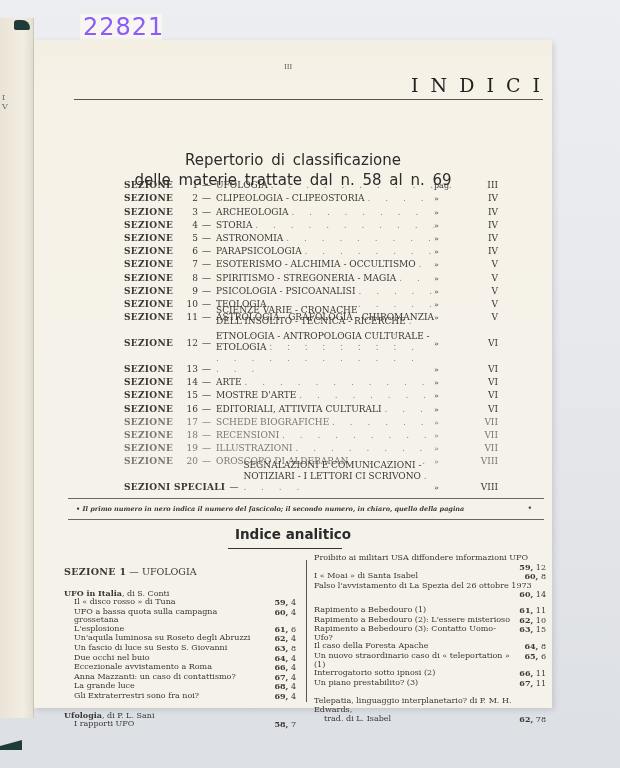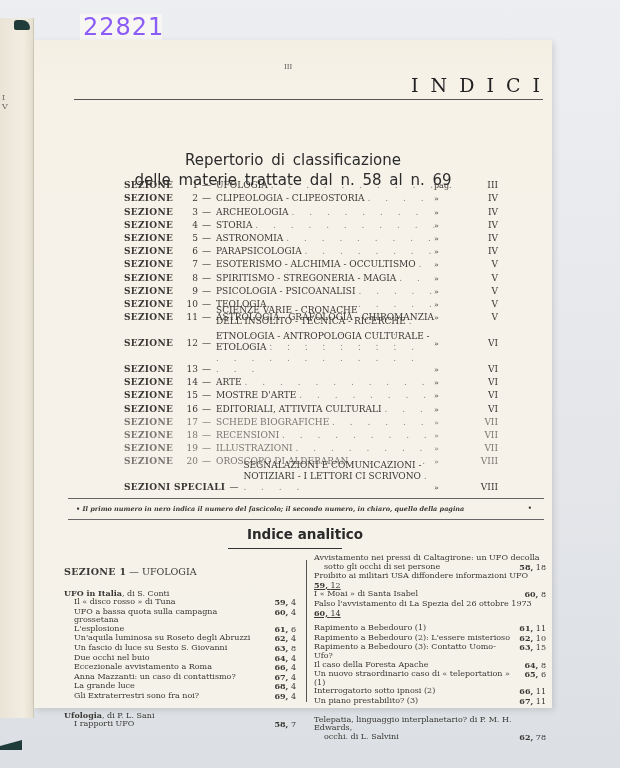--- a/index.html
+++ b/index.html
@@ -71,21 +71,21 @@
   .toc-row .roman { width: 40px; text-align: right; flex: none; }
   .toc-row.faded { color: #7a7771; }
   .toc-special .sez { width: auto; margin-right: 4px; }
   .footnote-box {
     position: absolute; left: 34px; right: 8px; top: 458px; height: 22px;
     border-top: 1px solid #666; border-bottom: 1px solid #666;
     font-size: 6.5px; color: #3a3835; padding: 6px 8px; font-weight: bold; font-style: italic;
   }
   .footnote-box .bullet-r { position: absolute; right: 12px; top: 5px; }
   .analitico-title {
-    position: absolute; left: 12px; width: 100%; top: 486px; text-align: center;
+    position: absolute; left: 0; width: 100%; top: 486px; text-align: center;
     font-family: "DejaVu Sans", sans-serif; font-size: 13.5px; color: #2a2a2a; font-weight: bold;
   }
   .analitico-rule {
     position: absolute; left: 194px; width: 114px; top: 508px; height: 1px; background: #333;
   }
   .col-left {
     position: absolute; left: 30px; top: 526px; width: 232px; font-size: 8px; color: #3a3835;
   }
   .col-divider {
     position: absolute; left: 272px; top: 520px; width: 1px; height: 142px; background: #555;
@@ -98,21 +98,21 @@
   .entry { display: flex; line-height: 8.6px; }
   .entry .txt { flex: 1; }
   .entry .ref { width: 34px; text-align: right; flex: none; }
   .entry .ref b { font-weight: bold; }
   .indent { padding-left: 10px; }
   .author-line { line-height: 9px; }
   .author-line b { font-weight: bold; }
   .gap { height: 9px; }
   .cont { padding-left: 10px; }
   .fullline { line-height: 8.6px; }
-  .ref-right { line-height: 8.6px; text-decoration: underline; }
+  .ref-right { text-align: right; line-height: 8.6px; }
 </style>
 </head>
 <body>
 
 <div class="binding">
   <div class="spine-marks">
     <div>I</div>
     <div>V</div>
   </div>
 </div>
@@ -369,27 +369,20 @@
           <span class="ref"><b>58,</b> <span>7</span></span>
         </div>
       </div>
   </div>
 
   <div class="col-divider"></div>
 
   <div class="col-right">
     <div id="right-top">
         <div>
-          <div class="fullline">Avvistamento nei pressi di Caltagirone: un UFO decolla</div>
-          <div class="entry">
-            <span class="txt cont">sotto gli occhi di sei persone</span>
-            <span class="ref"><b>58,</b> <span>18</span></span>
-          </div>
-        </div>
-        <div>
           <div class="fullline">Proibito ai militari USA diffondere informazioni UFO</div>
           <div class="ref-right"><b>59,</b> <span>12</span></div>
         </div>
         <div class="entry">
           <span class="txt">I « Moai » di Santa Isabel</span>
           <span class="ref"><b>60,</b> <span>8</span></span>
         </div>
         <div>
           <div class="fullline">Falso l'avvistamento di La Spezia del 26 ottobre 1973</div>
           <div class="ref-right"><b>60,</b> <span>14</span></div>
@@ -423,18 +416,18 @@
         </div>
         <div class="entry">
           <span class="txt">Un piano prestabilito? (3)</span>
           <span class="ref"><b>67,</b> <span>11</span></span>
         </div>
       </div>
     <div class="gap"></div>
     <div>
       <div class="fullline">Telepatia, linguaggio interplanetario? di P. M. H. Edwards,</div>
       <div class="entry">
-        <span class="txt cont">occhi. di L. Salvini</span>
+        <span class="txt cont">trad. di L. Isabel</span>
         <span class="ref"><b>62,</b> <span>78</span></span>
       </div>
     </div>
   </div>
 </div>
 
 </body></html>

